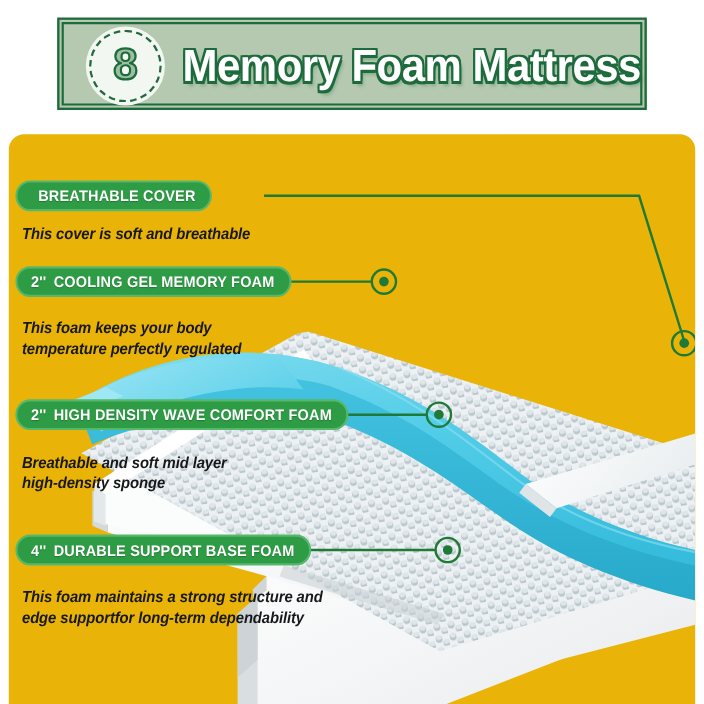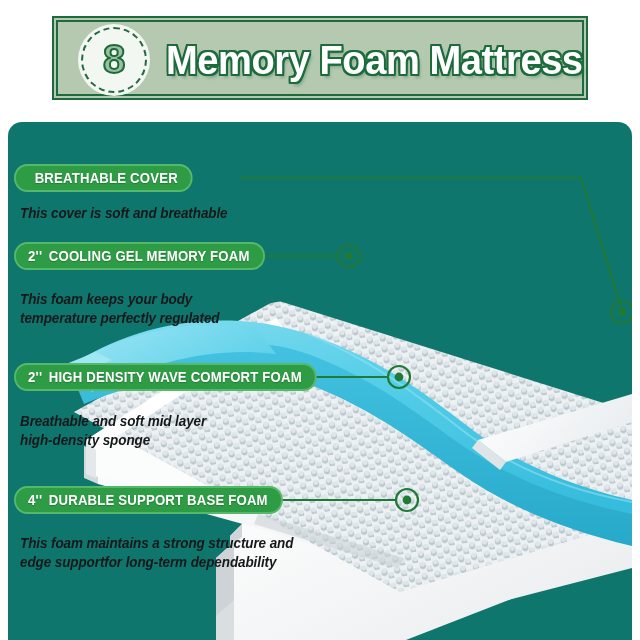--- a/index.html
+++ b/index.html
@@ -58,21 +58,21 @@
       -2px  2px 0 #1d6b3c,  2px  2px 0 #1d6b3c,
       -2px  0   0 #1d6b3c,  2px  0   0 #1d6b3c,
        0   -2px 0 #1d6b3c,  0    2px 0 #1d6b3c,
        3px 4px 3px rgba(29,107,60,.30);
     white-space:nowrap;
   }
 
   
   .panel{
     position:absolute;left:8px;top:122px;width:624px;height:518px;
-    background:#0f766e;
+    background:#eab308;
     border-radius:14px 14px 0 0;
     overflow:hidden;
   }
 
   
   .illus{position:absolute;left:0;top:0;width:624px;height:518px;}
   .illus svg{display:block;}
 
   
   .lines{position:absolute;left:0;top:0;width:624px;height:518px;pointer-events:none;}

